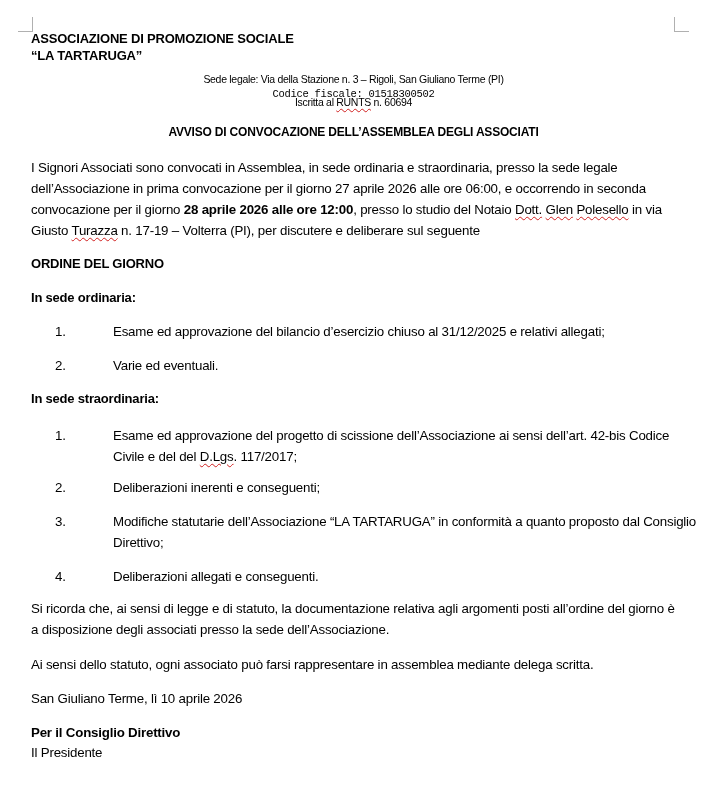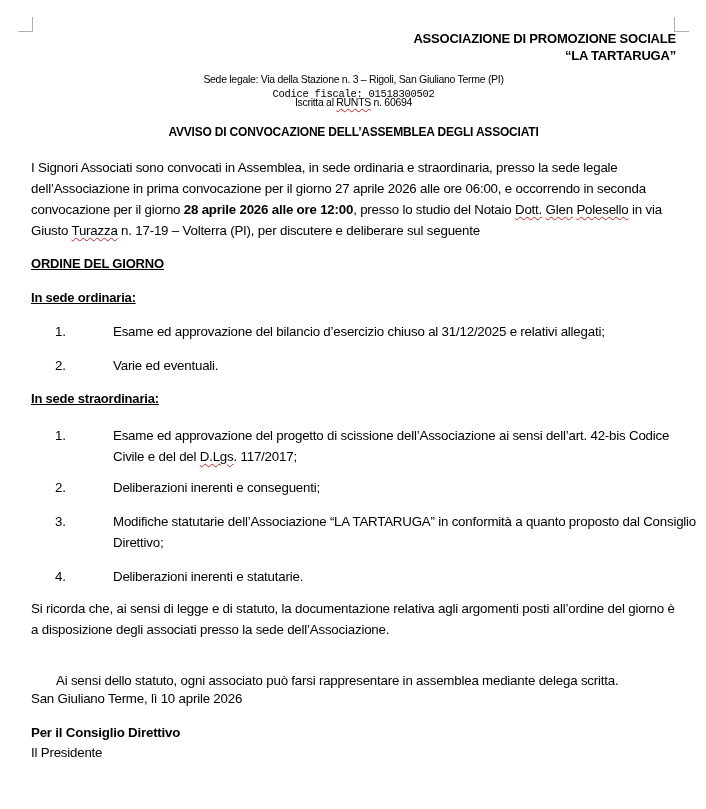--- a/index.html
+++ b/index.html
@@ -3,29 +3,29 @@
 <meta charset="utf-8">
 <style>
   html, body { margin: 0; padding: 0; background: #ffffff; }
   body { width: 706px; height: 809px; position: relative; overflow: hidden;
          font-family: "Liberation Sans", "DejaVu Sans", sans-serif; color: #000; }
   .corner { position: absolute; width: 14px; height: 14px; }
   .corner-left { left: 18px; top: 17px; border-right: 1px solid #b0b0b0; border-bottom: 1px solid #b0b0b0; }
   .corner-right { left: 674px; top: 17px; border-left: 1px solid #b0b0b0; border-bottom: 1px solid #b0b0b0; }
 
   .page { position: absolute; left: 31px; top: 0; width: 645px; }
-  .h-title { position: absolute; left: 0; width: 645px; text-align: right; font-weight: bold; font-size: 13px; letter-spacing: -0.2px; }
+  .h-title { position: absolute; left: 0; width: 645px; text-align: left; font-weight: bold; font-size: 13px; letter-spacing: -0.2px; }
   .h-line { position: absolute; left: 0; width: 645px; text-align: center; font-size: 10.5px; letter-spacing: -0.3px; }
   .squiggle { text-decoration: underline wavy #d02020; text-decoration-thickness: 1px; text-underline-offset: 2px; }
 
   .notice-title { position: absolute; left: 0; width: 645px; top: 125px; text-align: center; font-weight: bold; font-size: 12px; letter-spacing: -0.2px; }
 
   .para { position: absolute; left: 0; width: 645px; font-size: 13.3px; line-height: 21px; letter-spacing: -0.2px; }
   .bold { font-weight: bold; }
-  .section { position: absolute; left: 0; font-weight: bold; font-size: 13px; letter-spacing: -0.2px; text-decoration: underline; }
+  .section { position: absolute; left: 0; font-weight: bold; font-size: 13px; letter-spacing: -0.2px; }
 
   .item { position: absolute; left: 0; width: 645px; font-size: 13.3px; line-height: 21px; letter-spacing: -0.2px; }
   .item .num { position: absolute; left: 24px; top: 0; }
   .item .txt { position: absolute; left: 50px; width: 590px; top: 0; margin-left: 32px; }
 </style>
 </head>
 <body>
 
 <div class="corner corner-left"></div>
 <div class="corner corner-right"></div>
@@ -64,21 +64,21 @@
   <div class="item" style="top:477px;">
     <span class="num">2.</span>
     <span class="txt">Deliberazioni inerenti e conseguenti;</span>
   </div>
   <div class="item" style="top:511px;">
     <span class="num">3.</span>
     <span class="txt">Modifiche statutarie dell’Associazione “LA TARTARUGA” in conformità a quanto proposto dal Consiglio Direttivo;</span>
   </div>
   <div class="item" style="top:566px;">
     <span class="num">4.</span>
-    <span class="txt">Deliberazioni inerenti e statutarie.</span>
+    <span class="txt">Deliberazioni allegati e conseguenti.</span>
   </div>
 
   <div class="para" style="top:598px;">Si ricorda che, ai sensi di legge e di statuto, la documentazione relativa agli argomenti posti all’ordine del giorno è a disposizione degli associati presso la sede dell’Associazione.</div>
-  <div class="para" style="top:670px;margin-left:25px;">Ai sensi dello statuto, ogni associato può farsi rappresentare in assemblea mediante delega scritta.</div>
+  <div class="para" style="top:654px;">Ai sensi dello statuto, ogni associato può farsi rappresentare in assemblea mediante delega scritta.</div>
   <div class="para" style="top:688px;">San Giuliano Terme, lì 10 aprile 2026</div>
   <div class="para" style="top:722px;font-weight:bold;">Per il Consiglio Direttivo</div>
   <div class="para" style="top:742px;">Il Presidente</div>
 </div>
 
 </body></html>

